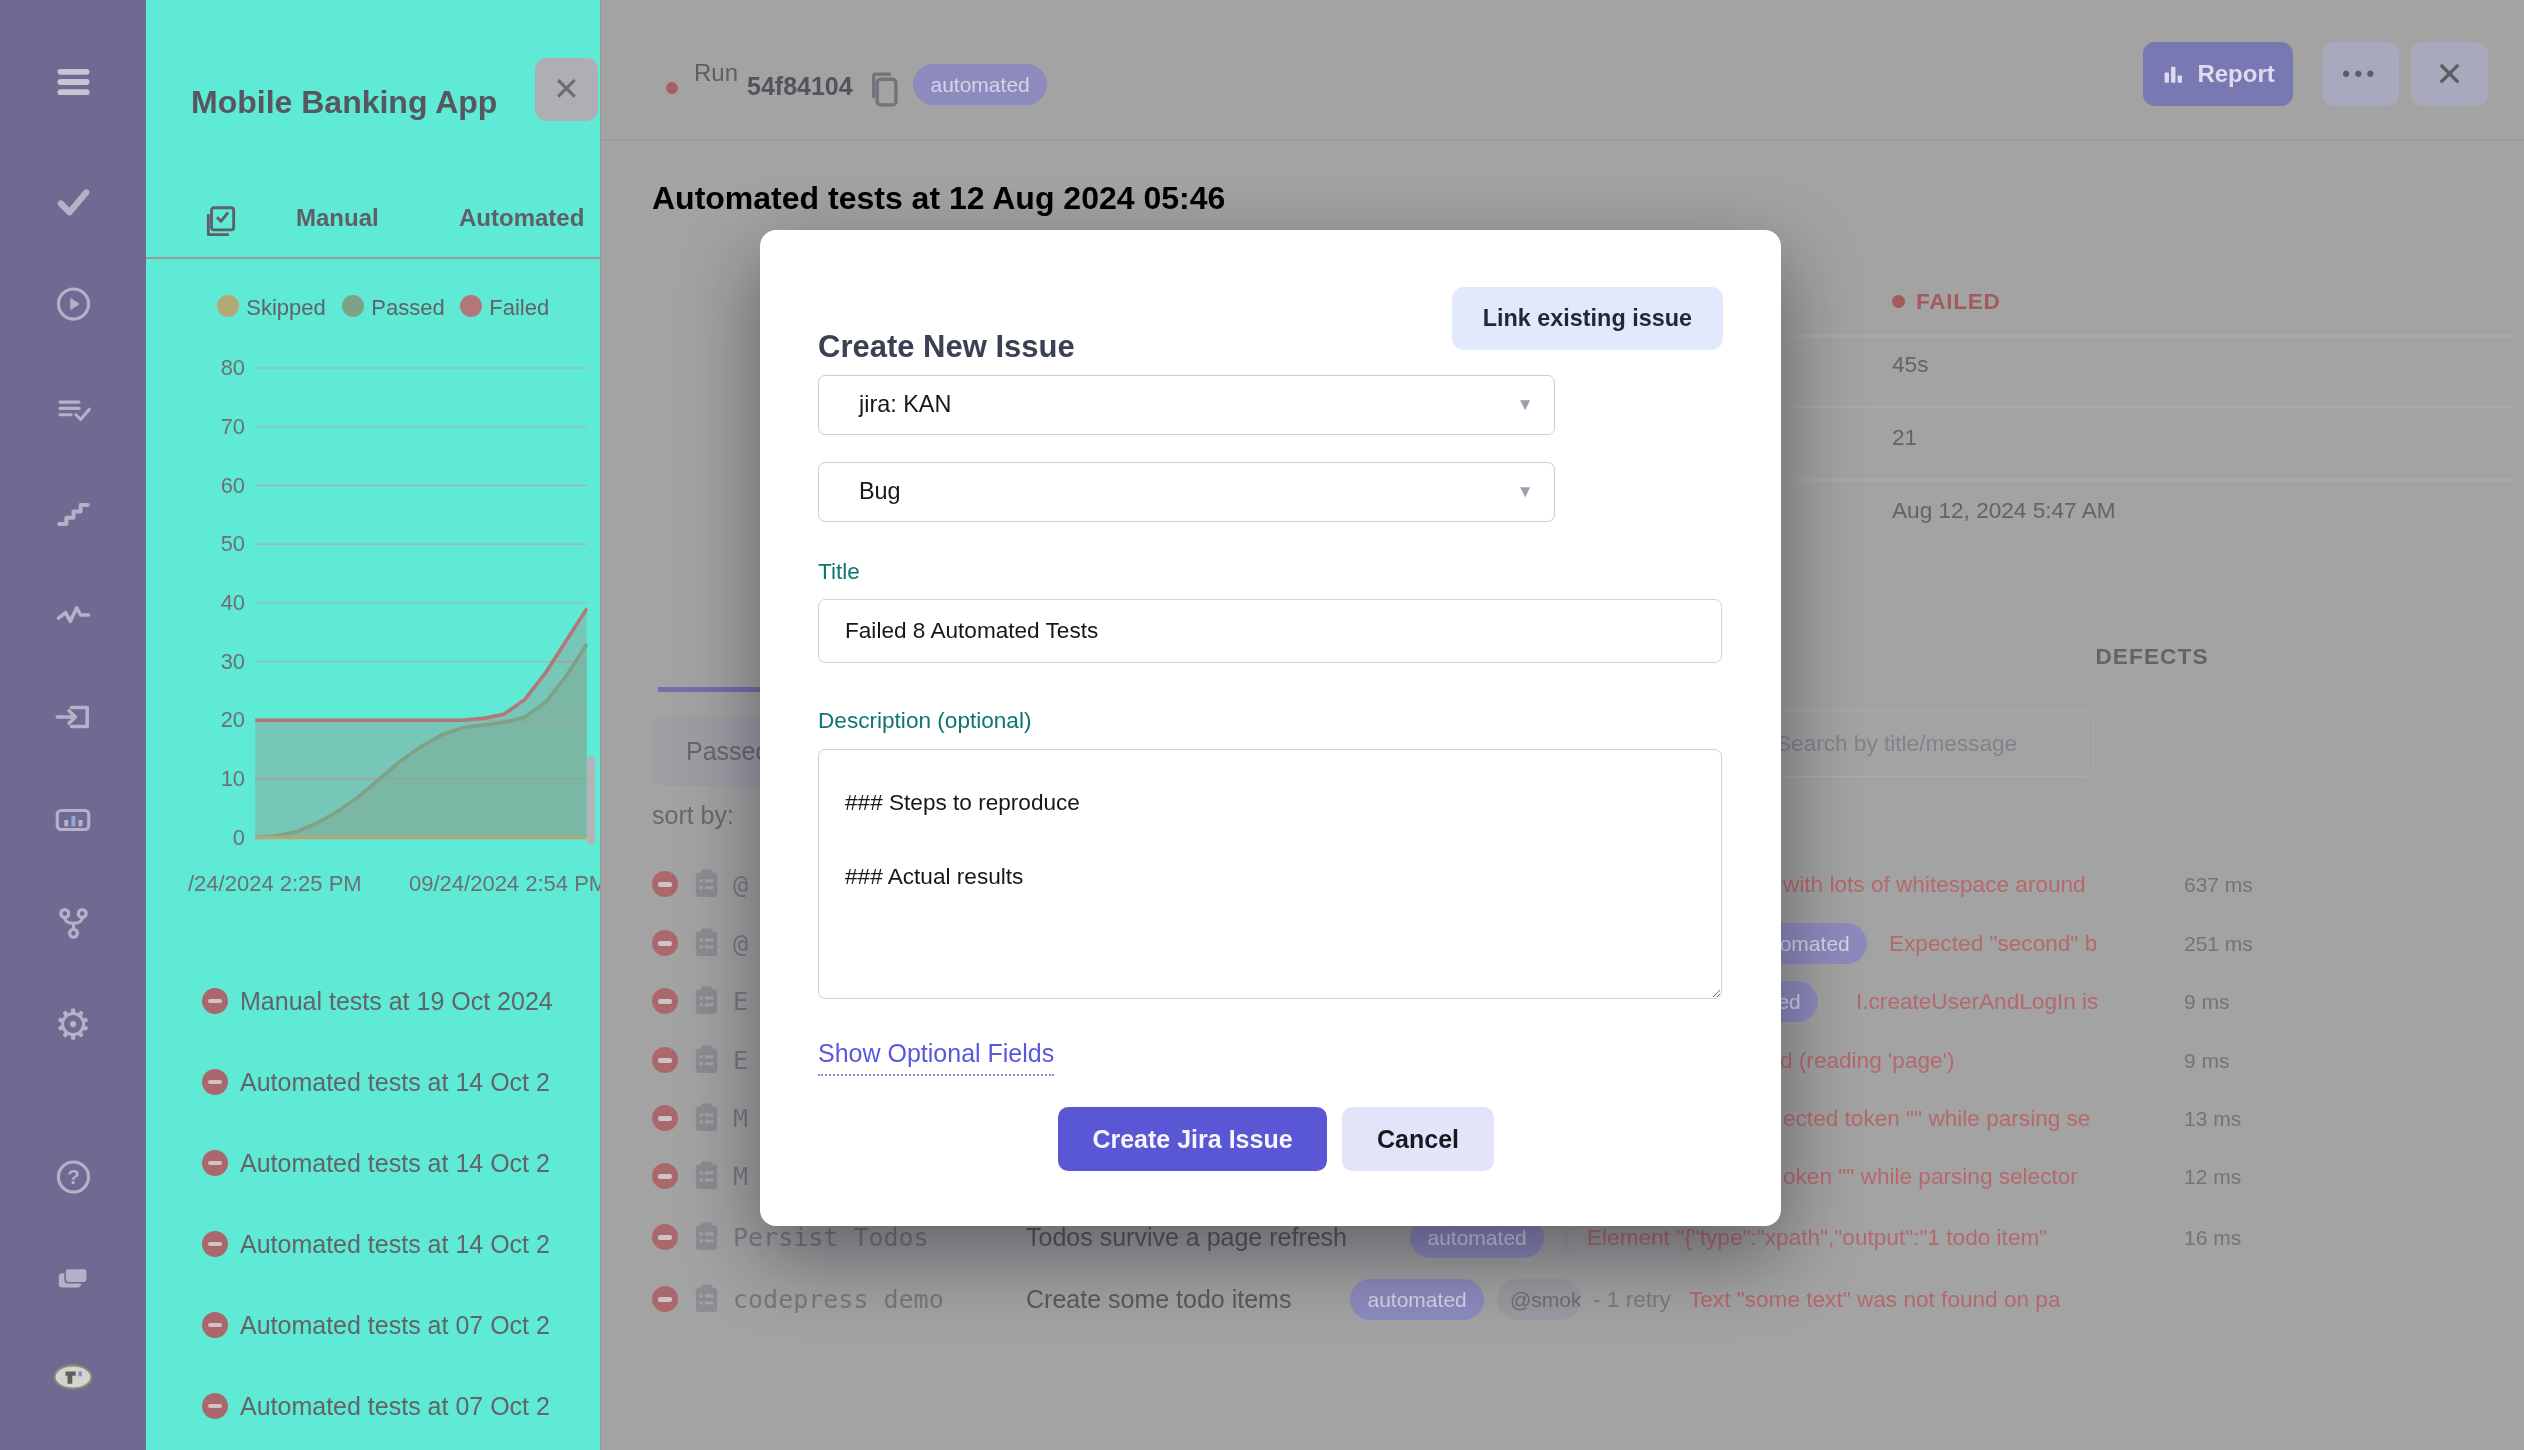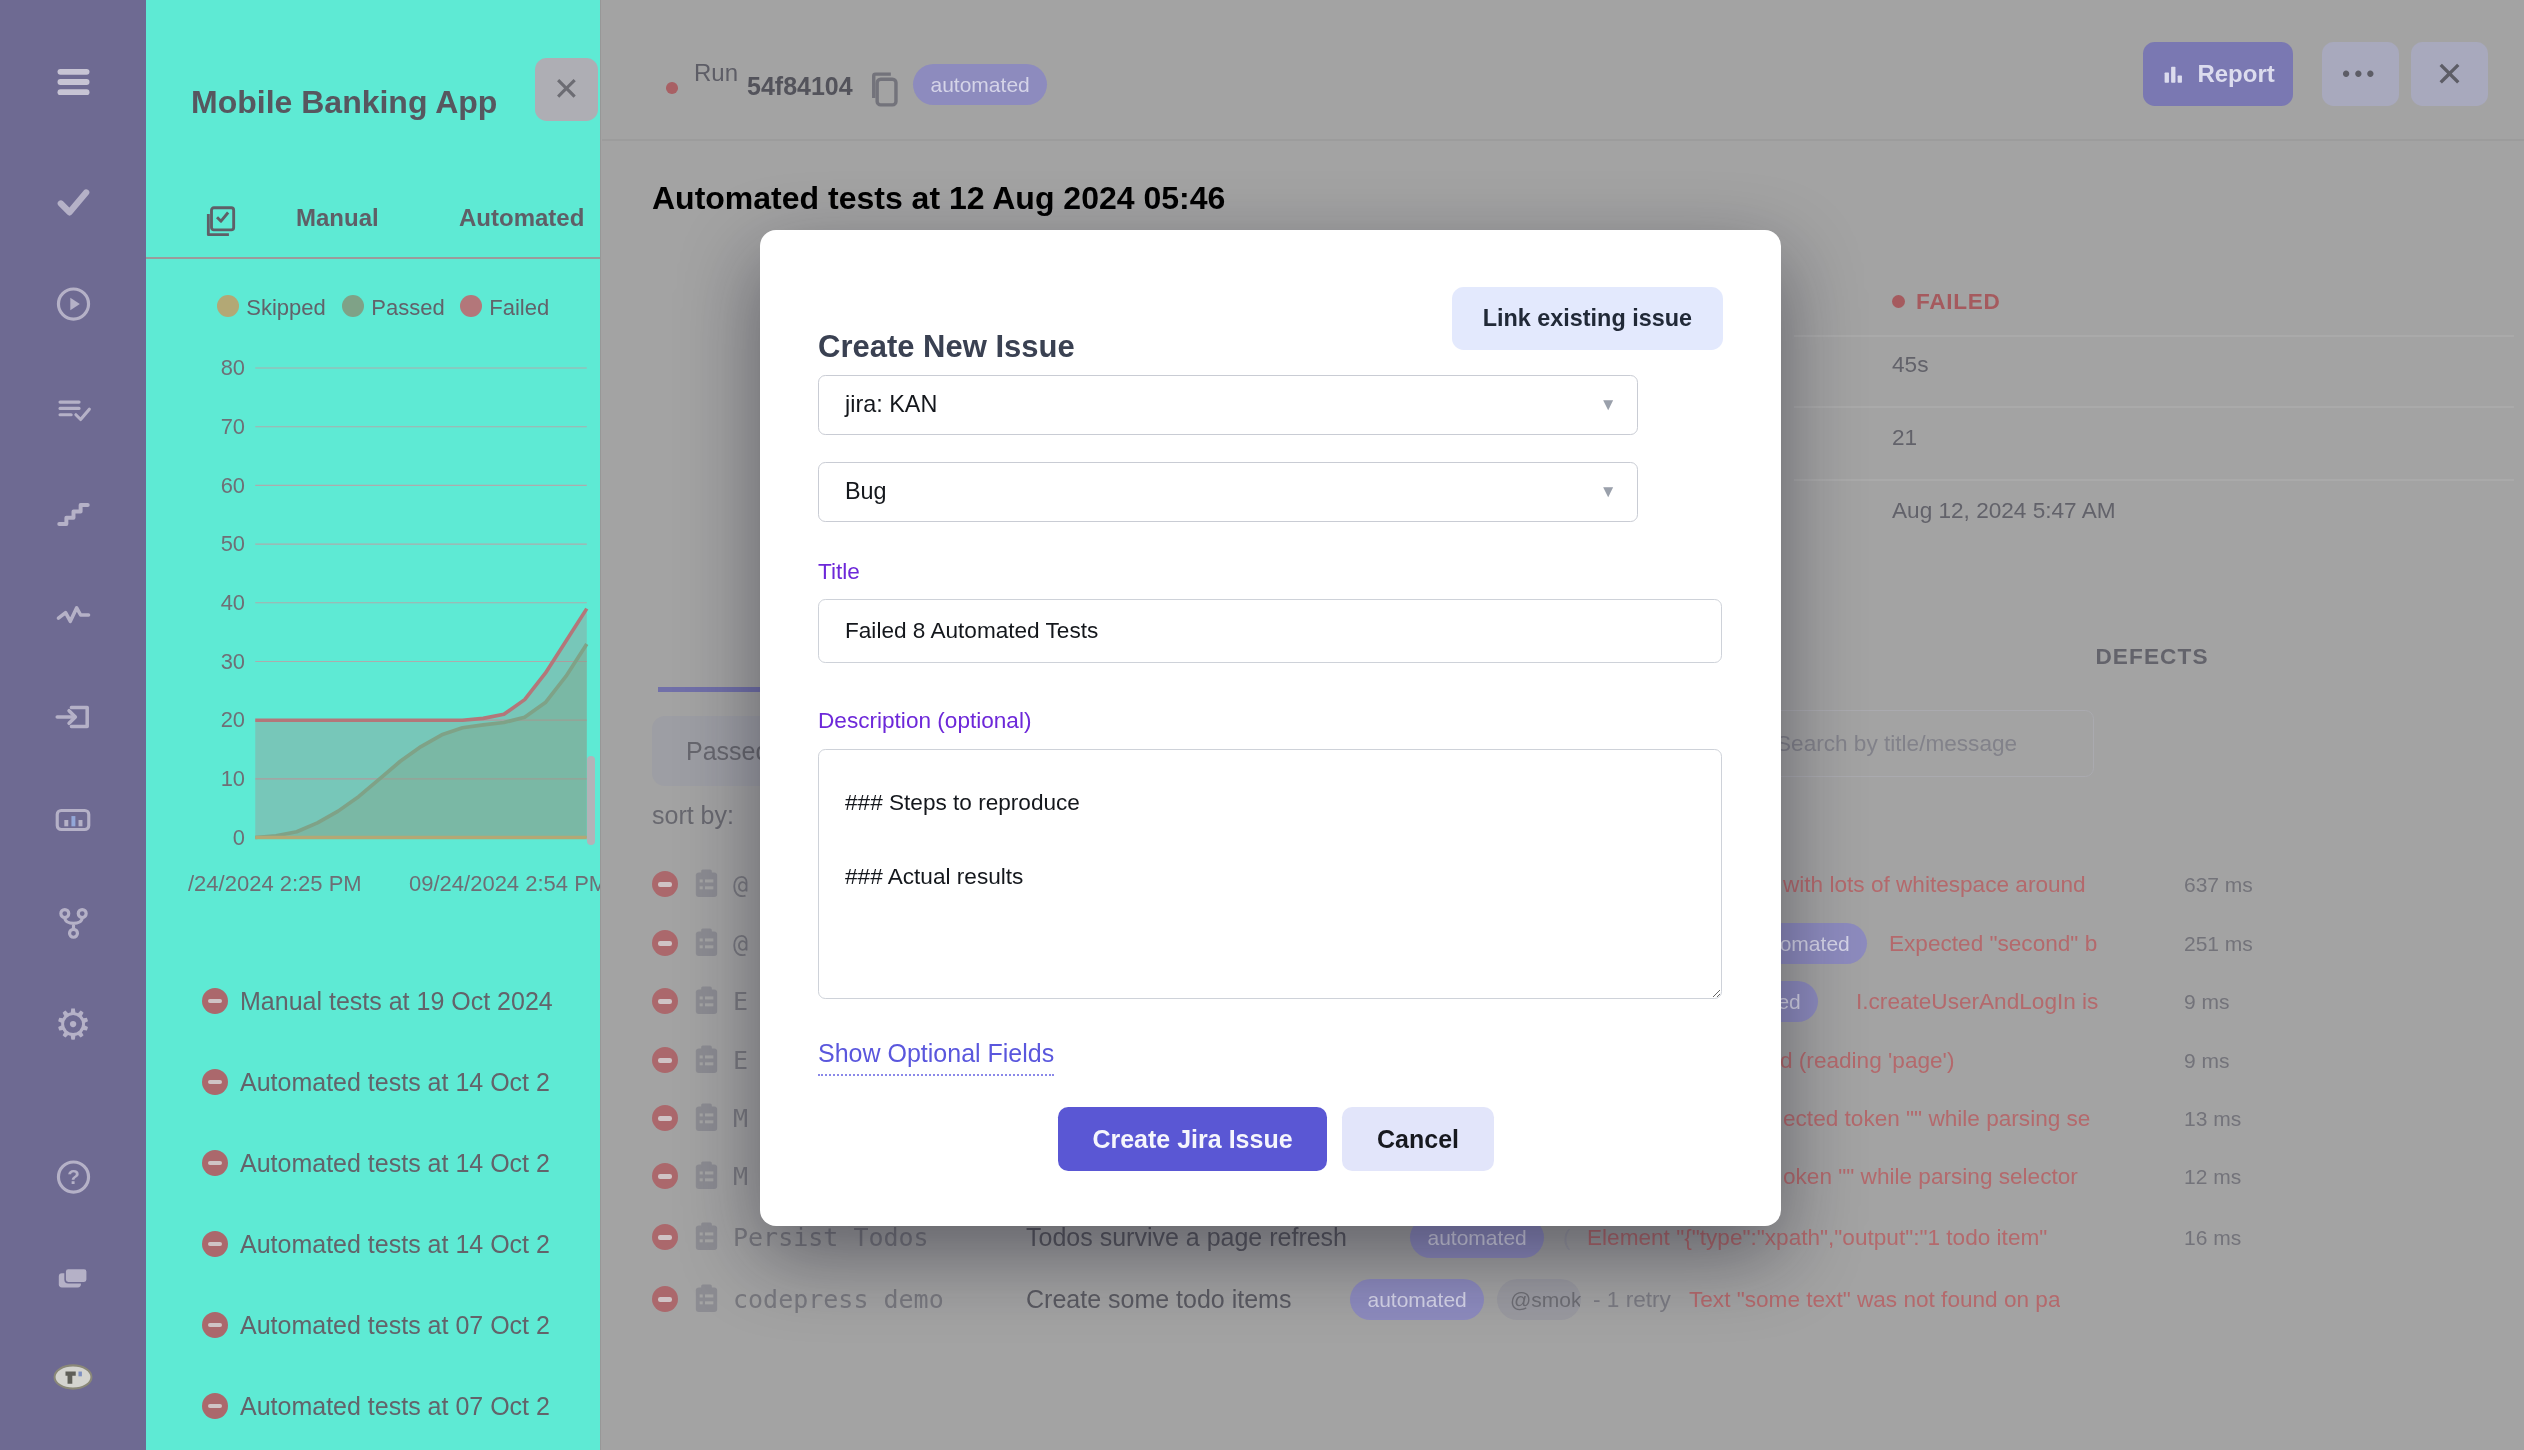--- a/index.html
+++ b/index.html
@@ -79,24 +79,24 @@
   .trow .err{position:absolute;top:0;line-height:57px;font-size:22.6px;color:#b4696c;white-space:nowrap;overflow:hidden;}
   .trow .dur{position:absolute;left:2184px;top:0;line-height:57px;font-size:21px;color:#73737a;white-space:nowrap;}
   .trow .paren{position:absolute;top:0;line-height:57px;font-size:22.6px;color:#9a9aa2;}
 
   
   .modal{position:absolute;left:760px;top:230px;width:1021px;height:996px;background:#ffffff;border-radius:16px;
          box-shadow:0 29px 80px rgba(15,15,30,0.45);z-index:10;}
   .m-title{position:absolute;left:58px;top:73px;font-size:31px;font-weight:700;color:#3a4152;}
   .m-link{position:absolute;right:58px;top:57px;height:63px;border-radius:11.7px;background:#e3e9fd;border:none;
           color:#212937;font-size:23.4px;font-weight:600;padding:0 31px;line-height:63px;font-family:"Liberation Sans",sans-serif;}
-  .m-select{position:absolute;left:58px;width:820px;height:60px;border:1.5px solid #c9ccd4;border-radius:7.3px;
-            box-sizing:border-box;font-size:23.4px;color:#14171c;line-height:57px;padding-left:26px;background:#fff;}
+  .m-select{position:absolute;left:58px;width:737px;height:60px;border:1.5px solid #c9ccd4;border-radius:7.3px;
+            box-sizing:border-box;font-size:23.4px;color:#14171c;line-height:57px;padding-left:40px;background:#fff;}
   .m-caret{position:absolute;right:20.5px;top:0;line-height:57px;font-size:17px;color:#9aa0ab;}
-  .m-label{position:absolute;left:58px;font-size:22.6px;color:#6d28d9;}
+  .m-label{position:absolute;left:58px;font-size:22.6px;color:#0f766e;}
   .m-input{position:absolute;left:58px;top:369px;width:904px;height:64px;border:1.5px solid #ced2d9;border-radius:7.3px;
            box-sizing:border-box;font-size:22.6px;color:#14171c;padding:0 26px;font-family:"Liberation Sans",sans-serif;outline:none;}
   .m-textarea{position:absolute;left:58px;top:519px;width:904px;height:250px;border:1.5px solid #ced2d9;border-radius:7.3px;
               box-sizing:border-box;font-size:22.6px;color:#14171c;padding:34px 26px;line-height:37px;
               font-family:"Liberation Sans",sans-serif;outline:none;resize:both;}
   .m-optional{position:absolute;left:58px;top:809px;font-size:25px;color:#5a57dd;border-bottom:2.2px dotted #8a88e8;
               padding-bottom:5.8px;cursor:pointer;}
   .m-primary{position:absolute;left:298px;top:877px;width:269px;height:64px;border:none;border-radius:10.2px;
              background:#5a57d4;color:#f5f5fc;font-size:25px;font-weight:700;font-family:"Liberation Sans",sans-serif;}
   .m-cancel{position:absolute;left:582px;top:877px;width:152px;height:64px;border:none;border-radius:10.2px;

